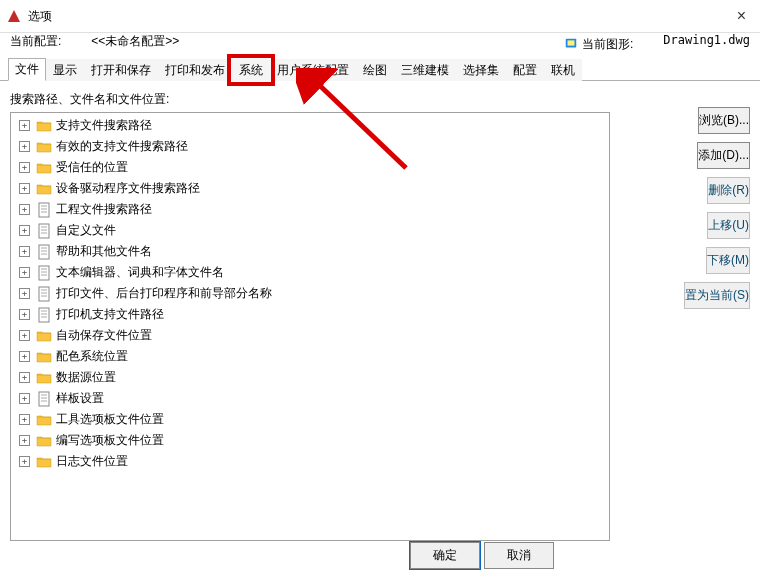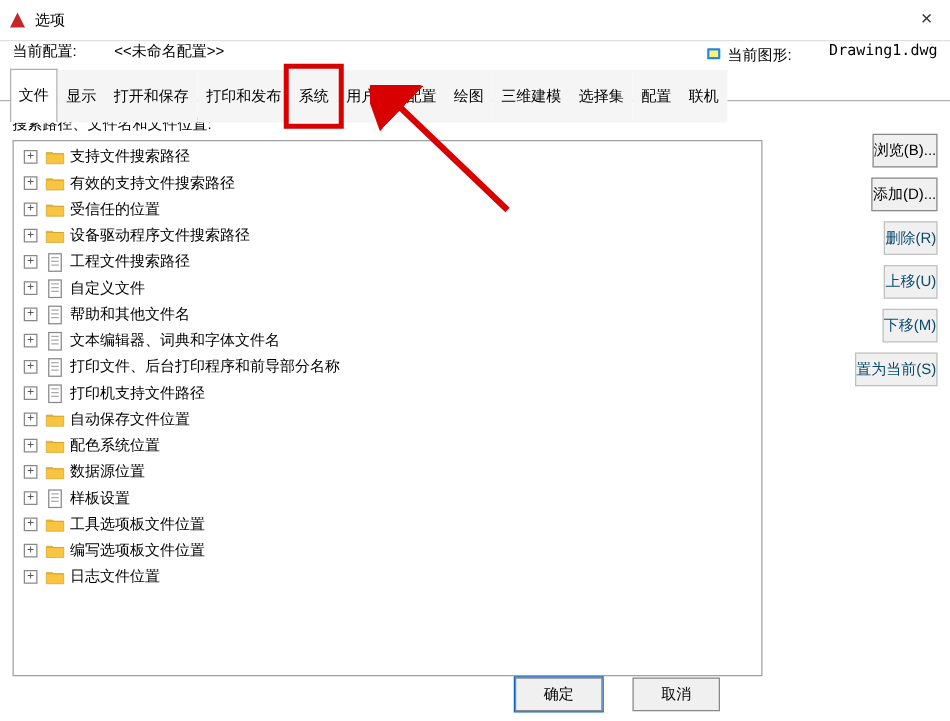--- a/index.html
+++ b/index.html
@@ -49,27 +49,27 @@
 
   .tabs {
     display: flex;
     border-bottom: 1px solid #b0b0b0;
     padding-left: 8px;
     height: 26px;
     align-items: flex-end;
     position: relative;
   }
   .tab {
-    padding: 12px 6px;
+    padding: 2px 6px;
     font-size: 12px;
     border: 1px solid transparent;
     border-bottom: none;
     cursor: pointer;
     position: relative;
-    top: 18px;
+    top: 1px;
     background: #f5f5f5;
     white-space: nowrap;
   }
   .tab.active {
     background: #fff;
     border: 1px solid #b0b0b0;
     border-bottom: 1px solid #fff;
     z-index: 2;
   }
   .tab.highlighted {
@@ -139,23 +139,23 @@
   }
   .btn.disabled {
     color: #0c4a6e;
     border-color: #c0c0c0;
     cursor: default;
   }
 
   .dialog-footer {
     position: absolute;
     bottom: 8px;
-    right: 184px;
-    display: flex;
-    gap: 24px;
+    right: 206px;
+    display: flex;
+    gap: 4px;
   }
   .dialog-footer .fbtn {
     border: 1px solid #888;
     background: #f0f0f0;
     padding: 4px 22px;
     font-size: 12px;
     cursor: pointer;
   }
   .dialog-footer .fbtn.primary {
     outline: 1px solid #0a64c2;

